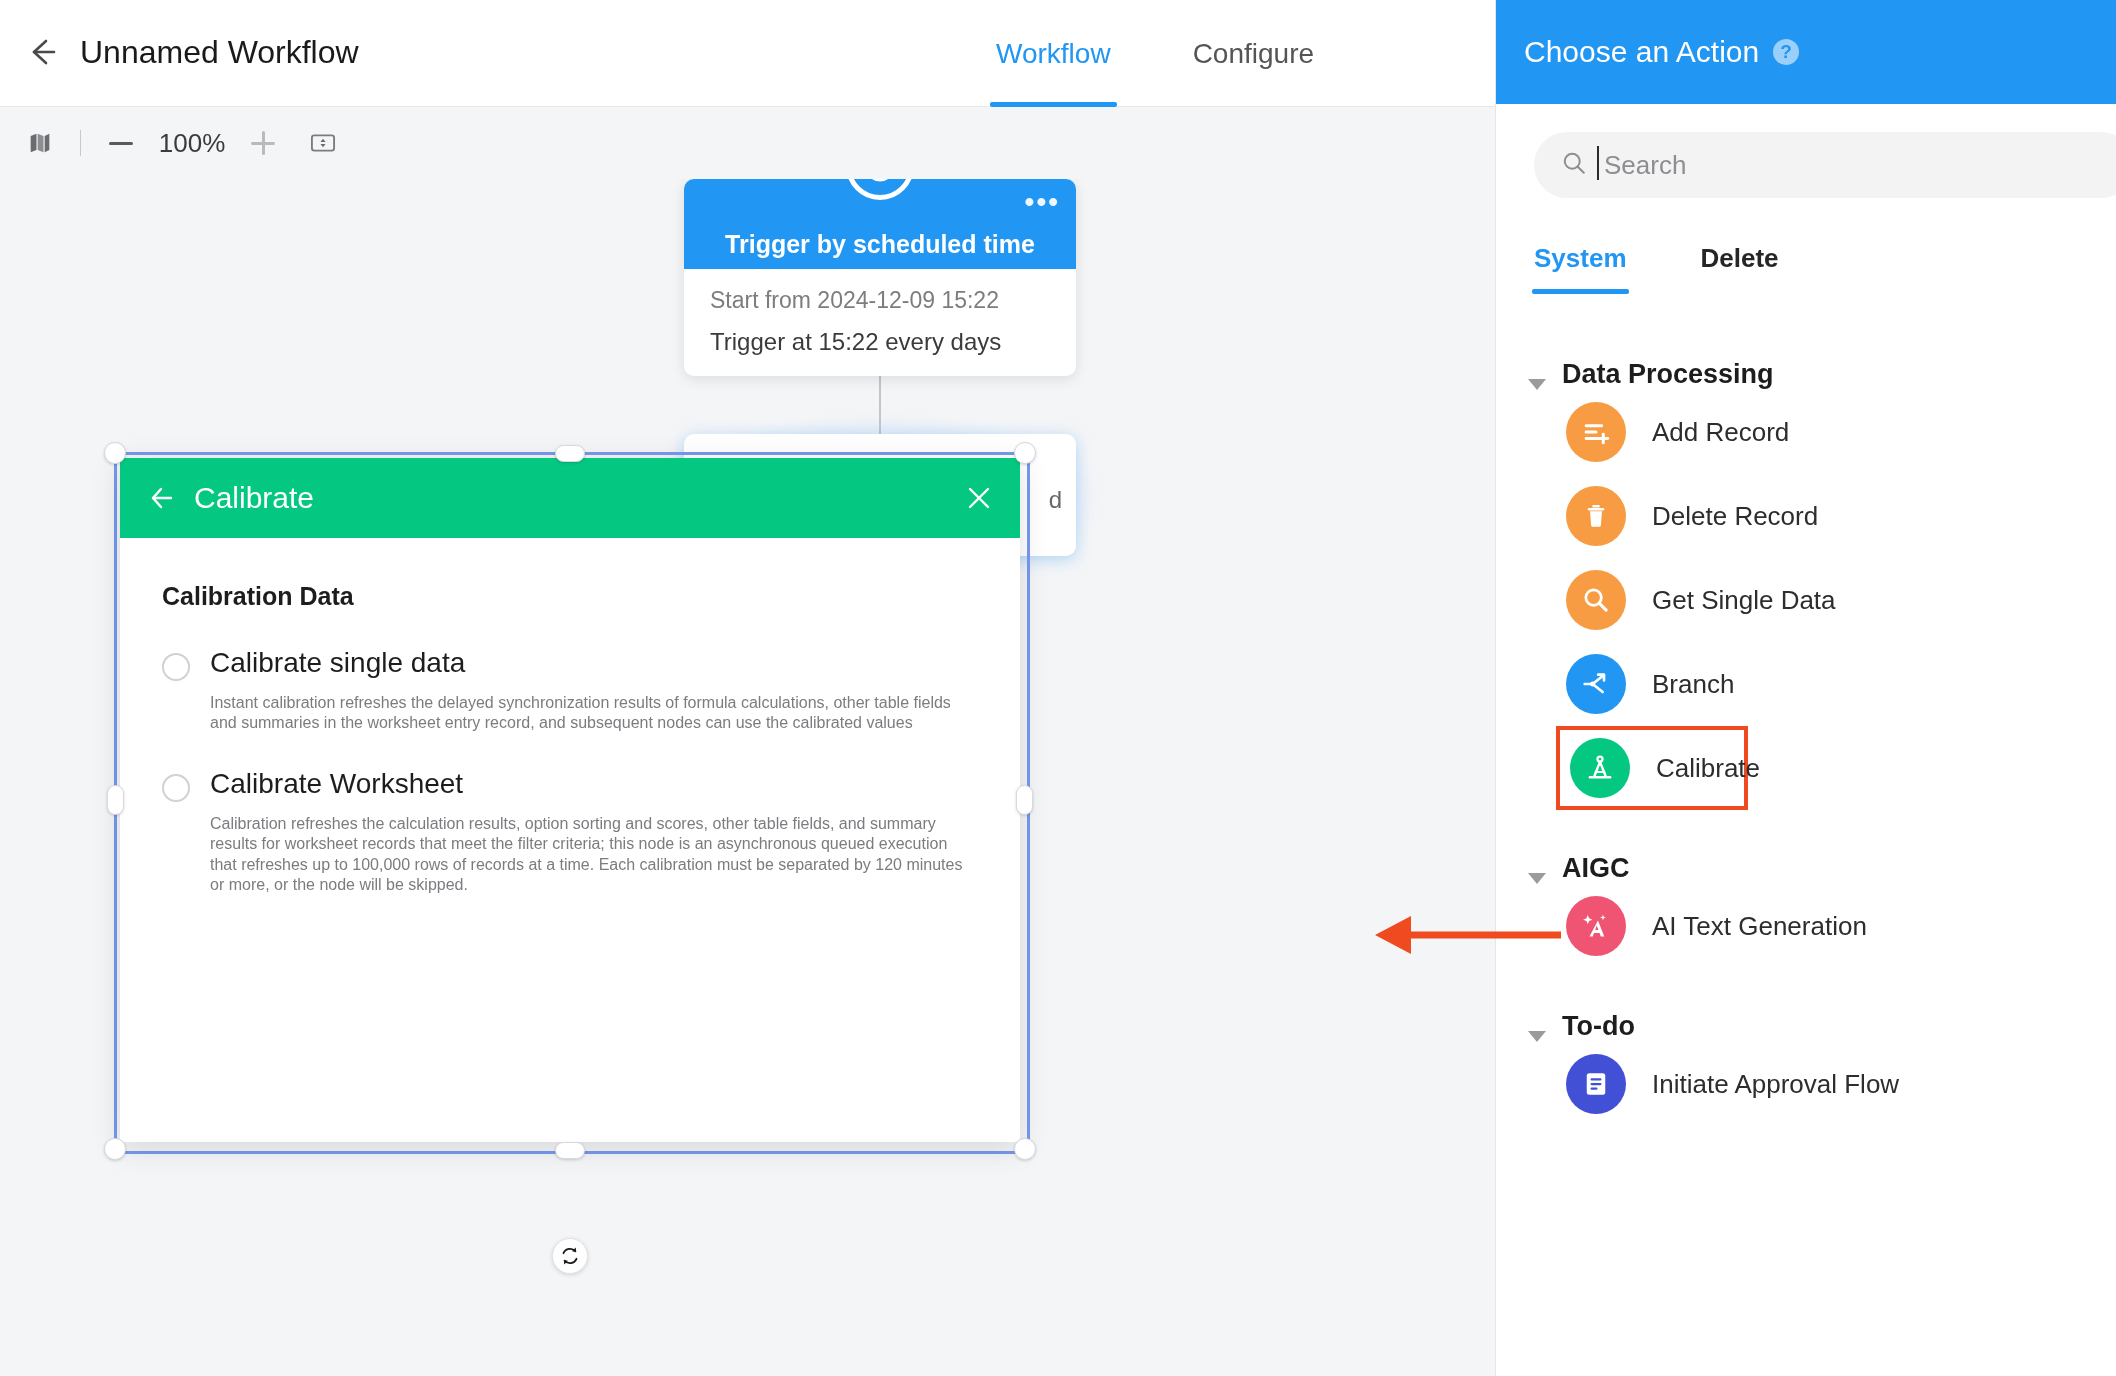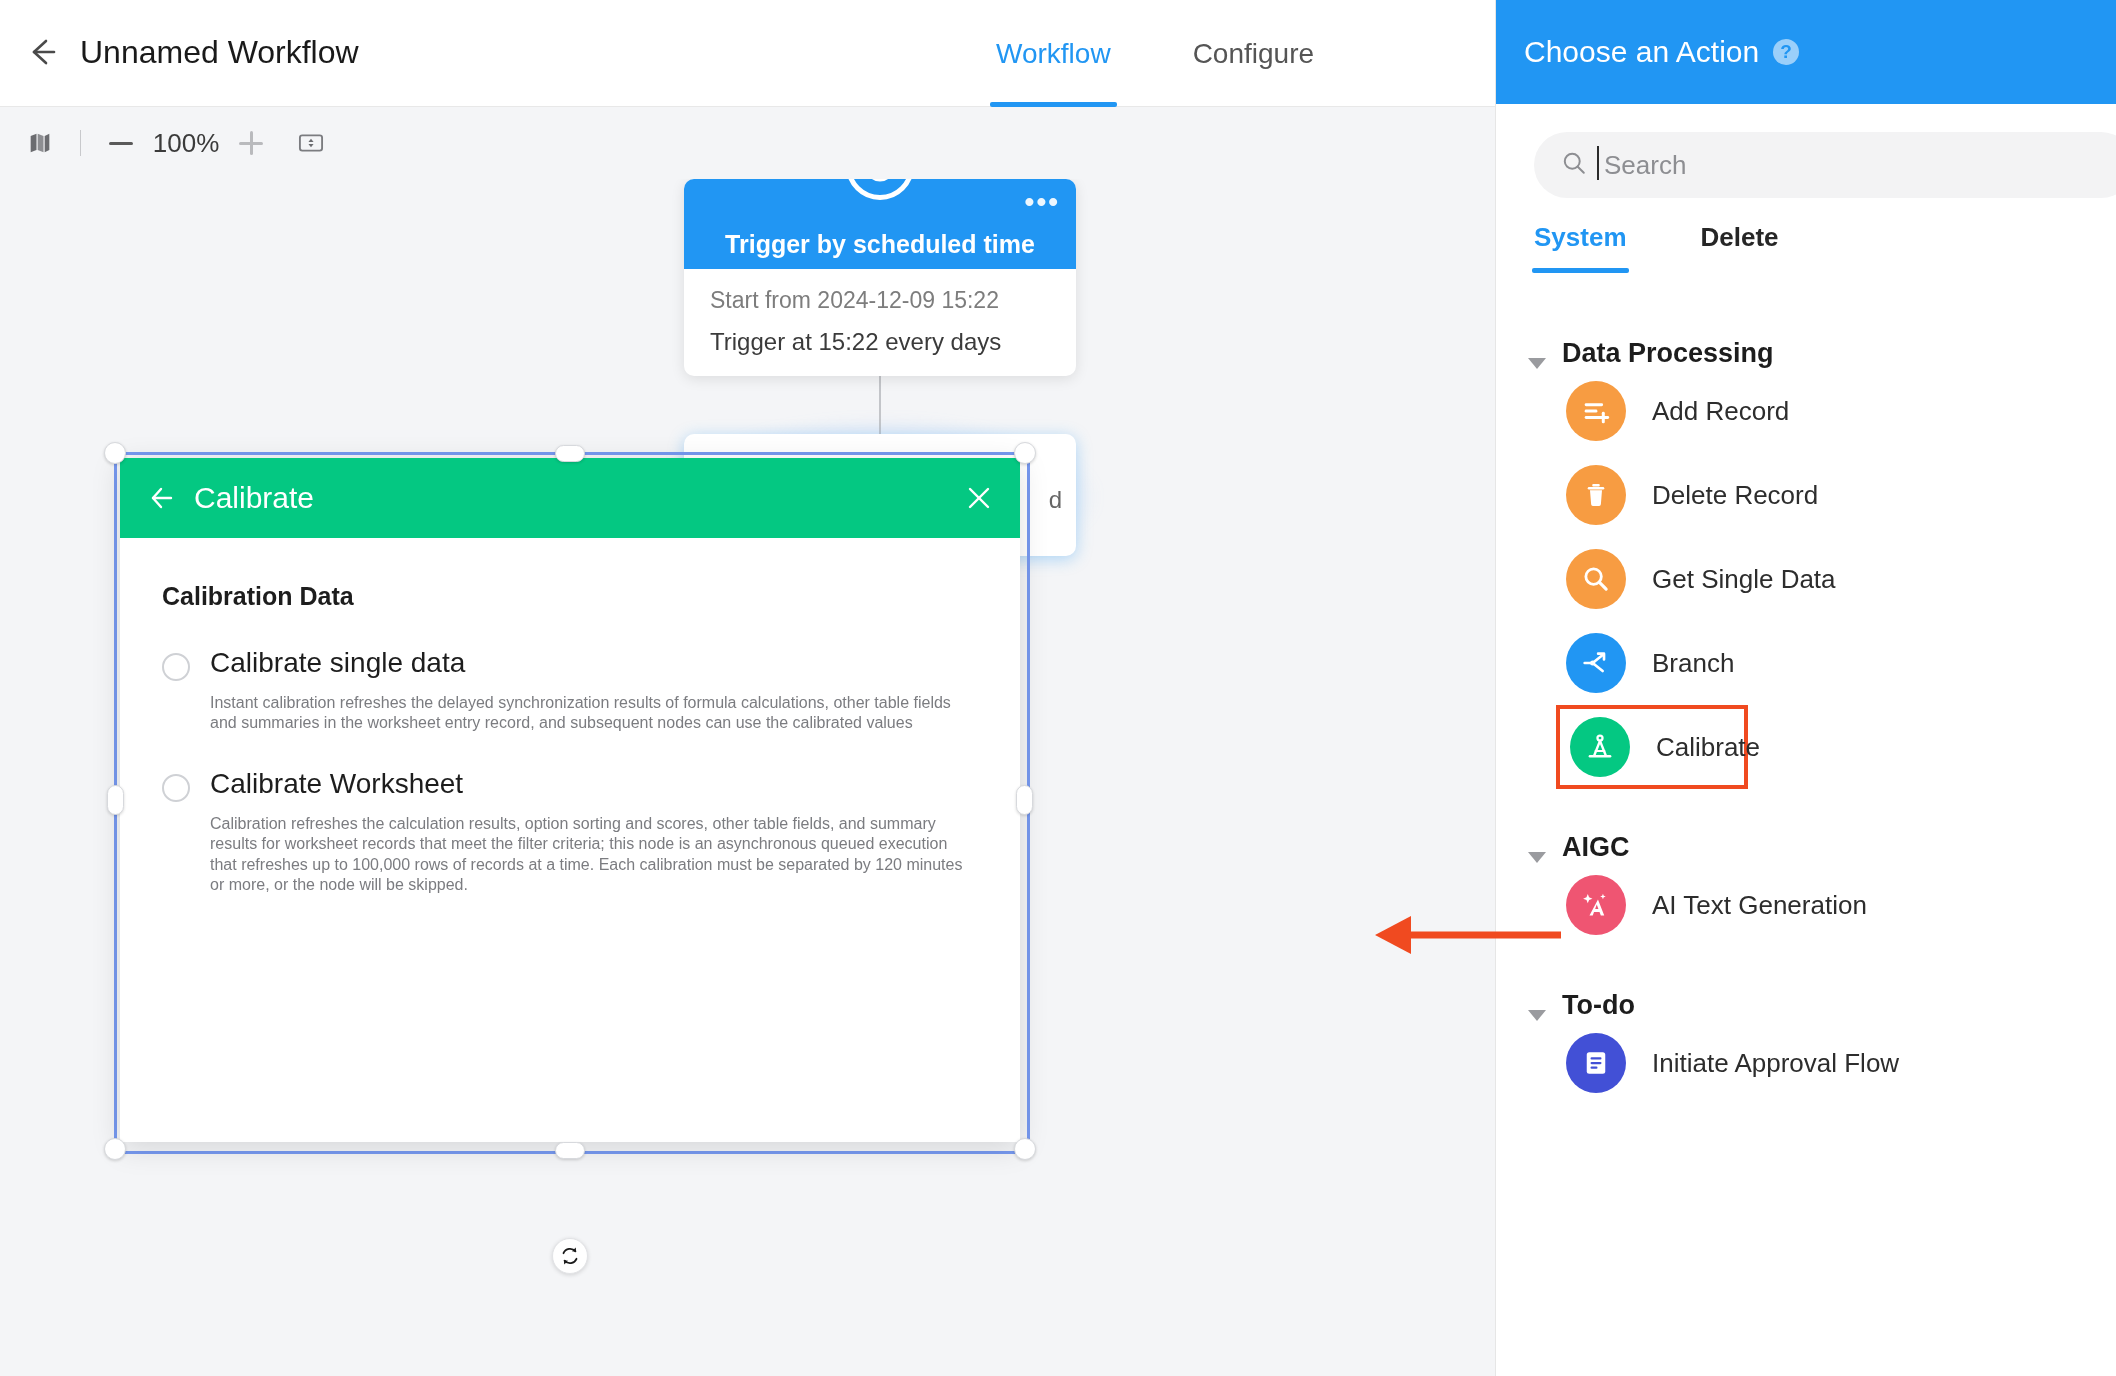--- a/index.html
+++ b/index.html
@@ -57,21 +57,21 @@
     position: absolute; left: 0; top: 107px;
     width: 1495px; height: 72px;
     display: flex; align-items: center; gap: 0px;
     padding-left: 18px;
     background: #f4f5f7;
   }
   .zb-icon { width: 44px; height: 44px; display:flex; align-items:center; justify-content:center; cursor:pointer; }
   .zb-sep { width: 1px; height: 26px; background: #c8c9cc; margin: 0 18px; }
   .zb-minus { width: 44px; height: 44px; display:flex;align-items:center;justify-content:center; cursor:pointer; }
   .zb-minus span { display:block; width:24px; height:3px; background:#5a5a5a; border-radius:2px; }
-  .zb-level { font-size: 26px; color: #3b3b3b; margin: 0 8px; min-width: 70px; text-align:center;}
+  .zb-level { font-size: 26px; color: #3b3b3b; margin: 0 14px; min-width: 70px; text-align:center;}
   .zb-plus { width: 44px; height: 44px; position:relative; cursor:pointer; }
   .zb-plus::before, .zb-plus::after {
     content:""; position:absolute; background:#b9babd; border-radius:2px;
   }
   .zb-plus::before { left:10px; top:20.5px; width:24px; height:3px; }
   .zb-plus::after  { left:20.5px; top:10px; width:3px; height:24px; }
   .zb-fit { width: 44px; height: 44px; margin-left: 16px; display:flex;align-items:center;justify-content:center;cursor:pointer;}
 
   
   .canvas { position:absolute; left:0; top:179px; width:1495px; height:1197px; overflow:hidden; }
@@ -210,21 +210,21 @@
   .search-box {
     height: 66px; width: 600px; background:#f3f3f4; border-radius: 33px;
     display:flex; align-items:center; padding-left: 26px; cursor:text;
   }
   .search-ph { margin-left: 16px; font-size: 26px; color:#8d8e92; position:relative; }
   .search-ph::before {
     content:""; position:absolute; left:-7px; top:-4px; width:2px; height:34px; background:#2b2b2b;
   }
 
   .sub-tabs {
-    margin: 24px 0 0 38px; display:flex; gap: 74px;
+    margin: 45px 0 0 38px; display:flex; gap: 74px;
     position:relative; padding-bottom: 22px;
   }
   .sub-tab { font-size: 26px; font-weight: 700; color:#262626; cursor:pointer; position:relative; padding-bottom:20px;}
   .sub-tab.active { color:#2196f3; }
   .sub-tab.active::after {
     content:""; position:absolute; left:-2px; right:-2px; bottom:0;
     height:5px; background:#2196f3; border-radius:2px;
   }
 
   .group { margin-top: 18px; }

